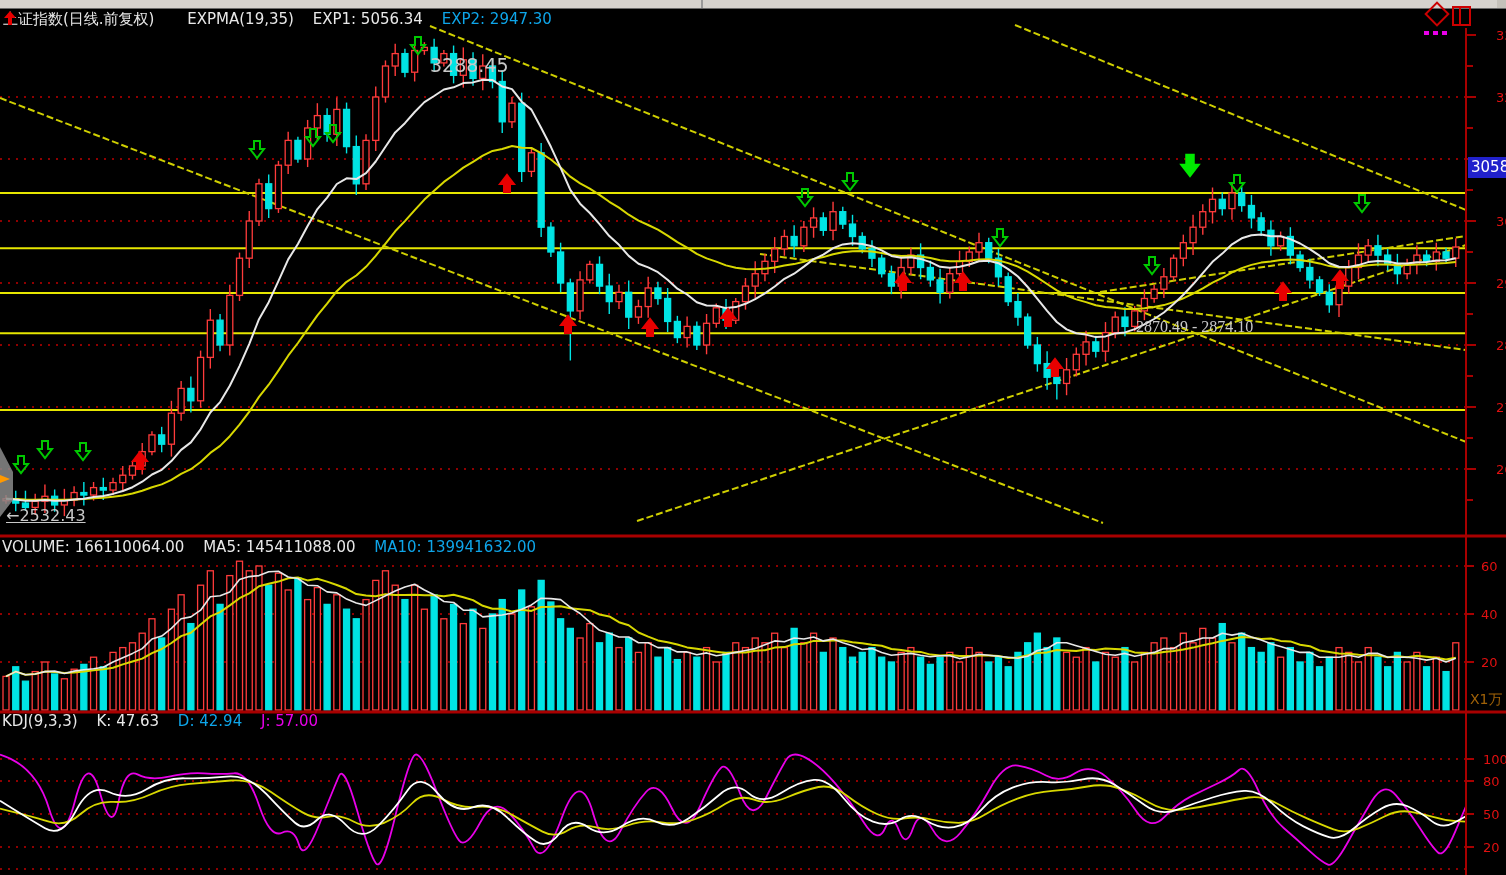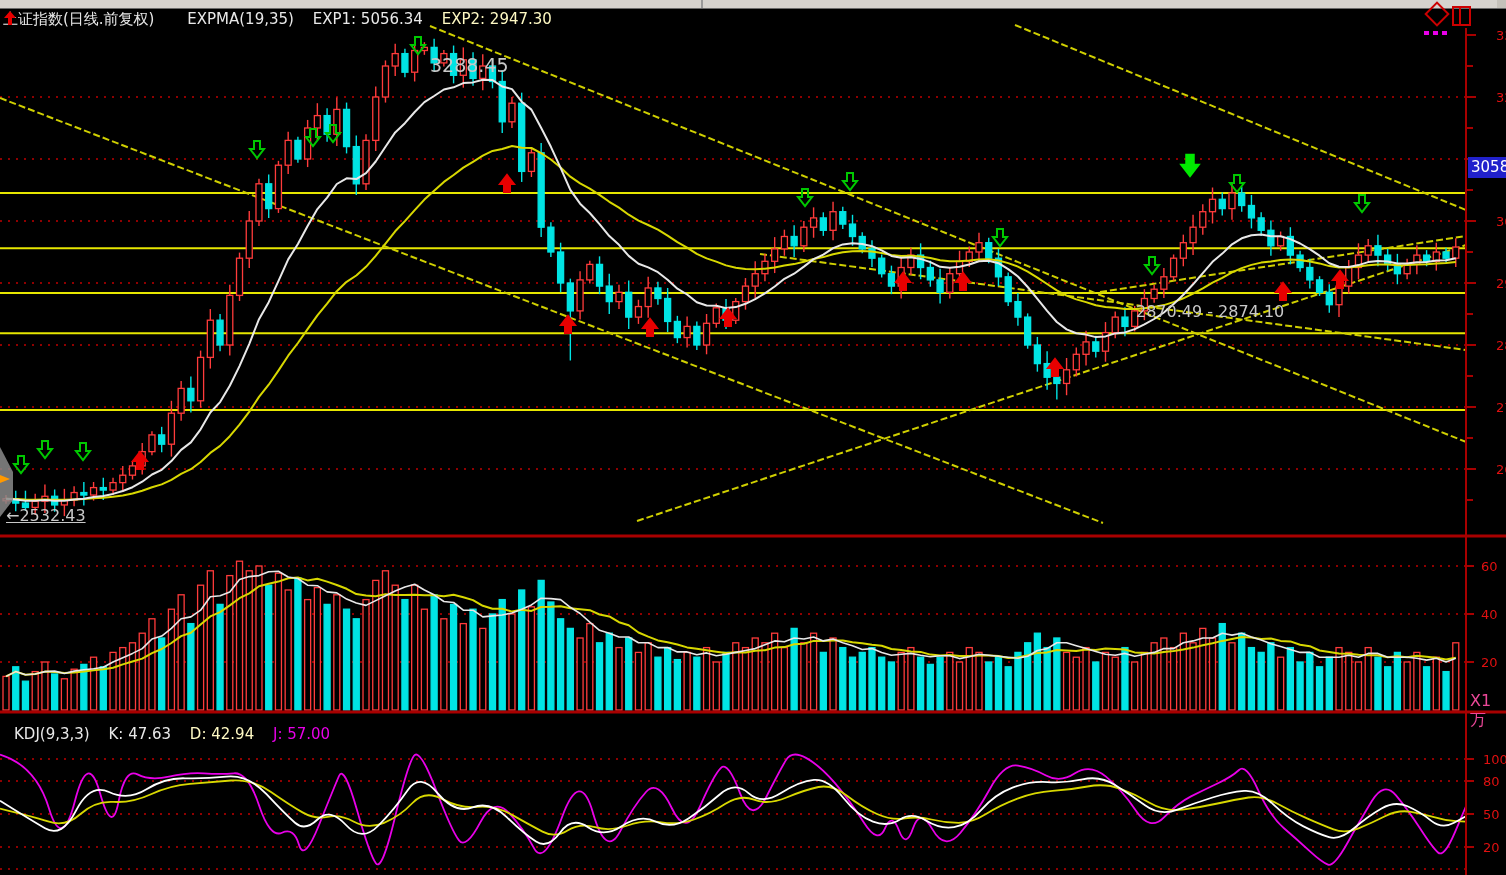--- a/index.html
+++ b/index.html
@@ -4,31 +4,31 @@
 <style>
   html,body{margin:0;padding:0;background:#000;}
   .stage{position:relative;width:1506px;height:875px;background:#000;overflow:hidden;
          font-family:"DejaVu Sans","Liberation Sans",sans-serif;}
   .topstrip{position:absolute;left:0;top:0;width:1506px;height:8px;background:#d6d3ce;
             border-bottom:1px solid #6b6b6b;}
   .topstrip .notch{position:absolute;top:0;width:2px;height:8px;background:#9a9a9a;}
   svg{position:absolute;left:0;top:0;}
   .row{position:absolute;white-space:nowrap;font-size:15px;line-height:18px;}
   .row span{margin-right:14px;}
-  .w{color:#e8e8e8;} .y{color:#fef9c3;} .m{color:#e800e8;}
+  .w{color:#e8e8e8;} .y{color:#0ea5e9;} .m{color:#e800e8;}
   .titlerow{top:10px;left:3px;}
   .volrow{top:538px;left:2px;}
-  .kdjrow{top:712px;left:14px;margin-top:13px;}
+  .kdjrow{top:712px;left:2px;}
   .floatlabel{position:absolute;color:#c8c8c8;font-size:16px;}
   .peak{top:54px;left:430px;font-size:19px;}
   .minlab{top:506px;left:6px;text-decoration:underline;}
-  .rangelab{top:302px;left:1136px;}
+  .rangelab{top:318px;left:1136px;font-family:Liberation Serif, serif;}
   .badge{position:absolute;top:157px;left:1468px;width:38px;height:21px;background:#2121cc;
          color:#ffffff;font-size:15px;line-height:21px;padding-left:3px;overflow:hidden;}
-  .unitlab{position:absolute;top:691px;left:1470px;color:#ec4899;font-size:16px;}
+  .unitlab{position:absolute;top:691px;left:1470px;color:#a16207;font-size:14px;}
   .arrowglyph{display:inline-block;}
 </style>
 </head>
 <body>
 
 <div class="stage">
 
   <div class="topstrip">
     <div class="notch" style="left:701px"></div>
     <div class="notch" style="left:1497px;width:9px;background:#c4c1ba"></div>
@@ -632,20 +632,25 @@
     <span class="w">EXPMA(19,35)</span>
     <span class="w">EXP1: 5056.34</span>
     <span class="y">EXP2: 2947.30</span>
   </div>
 
   <div class="floatlabel peak">3288.45</div>
   <div class="floatlabel minlab">←2532.43</div>
   <div class="floatlabel rangelab">2870.49 - 2874.10</div>
   <div class="badge">3058</div>
 
+  <div class="row volrow">
+    <span class="w">VOLUME: 166110064.00</span>
+    <span class="w">MA5: 145411088.00</span>
+    <span class="y">MA10: 139941632.00</span>
+  </div>
   <div class="unitlab">X1万</div>
 
   <div class="row kdjrow">
     <span class="w">KDJ(9,3,3)</span>
     <span class="w">K: 47.63</span>
     <span class="y">D: 42.94</span>
     <span class="m">J: 57.00</span>
   </div>
 
   <svg width="90" height="45" style="left:1416px;top:0px">

